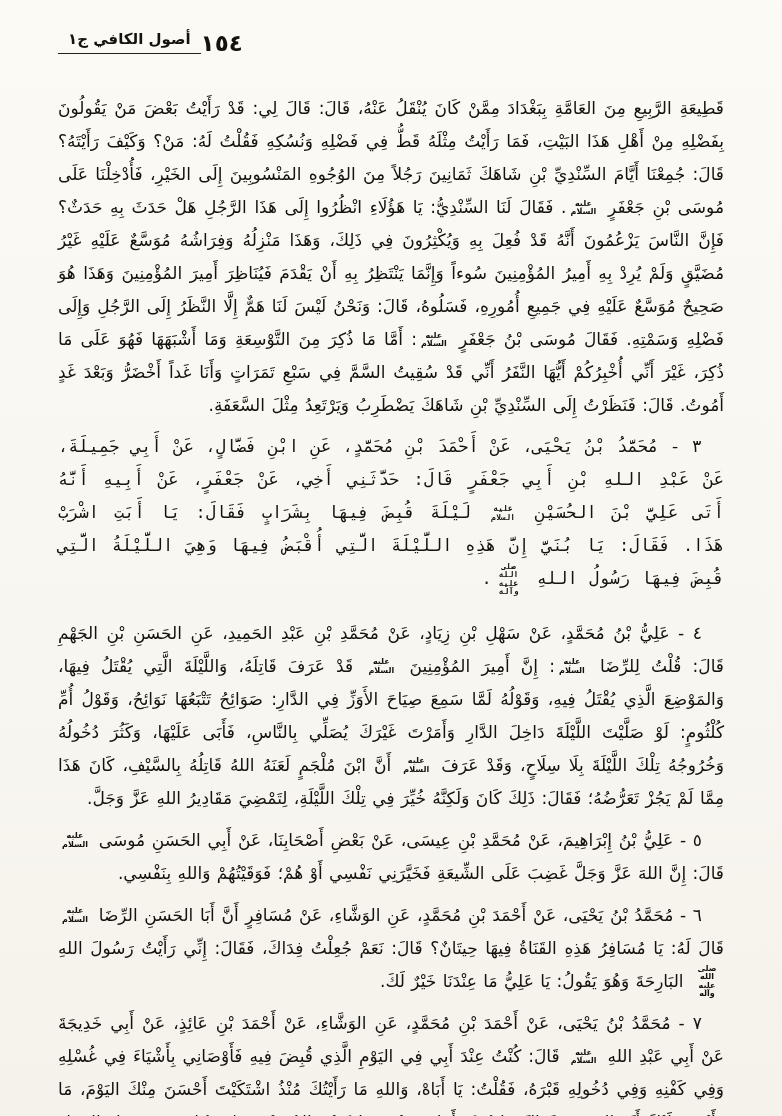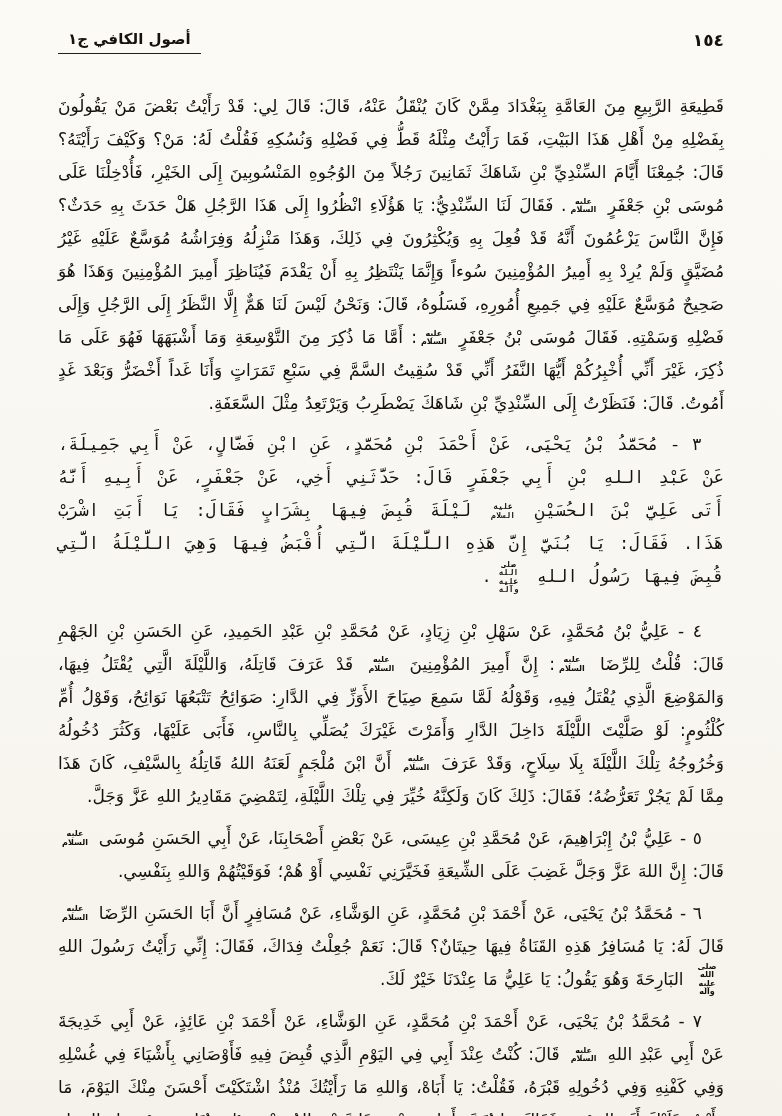--- a/index.html
+++ b/index.html
@@ -13,36 +13,35 @@
   }
   .page {
     box-sizing: border-box;
     width: 782px;
     height: 1116px;
     padding: 30px 58px 18px 58px;
     background: linear-gradient(180deg, #fbfaf5 0%, #f8f6f0 60%, #f4f2ea 100%);
   }
   .header {
     display: flex;
-    justify-content: space-between;
     align-items: flex-start;
     direction: ltr;
     margin-bottom: 36px;
   }
   .title {
     direction: rtl;
     font-weight: bold;
     font-size: 15px;
     border-bottom: 1.5px solid #23201b;
     padding: 0 10px 5px 10px;
   }
   .pagenum {
     direction: rtl;
     font-weight: bold;
-    font-size: 17px;
+    font-size: 23px;
     letter-spacing: 1px;
   }
   .textbody {
     direction: rtl;
     text-align: justify;
     text-align-last: right;
     font-size: 17px;
     line-height: 33px;
     word-spacing: 1px;
   }

